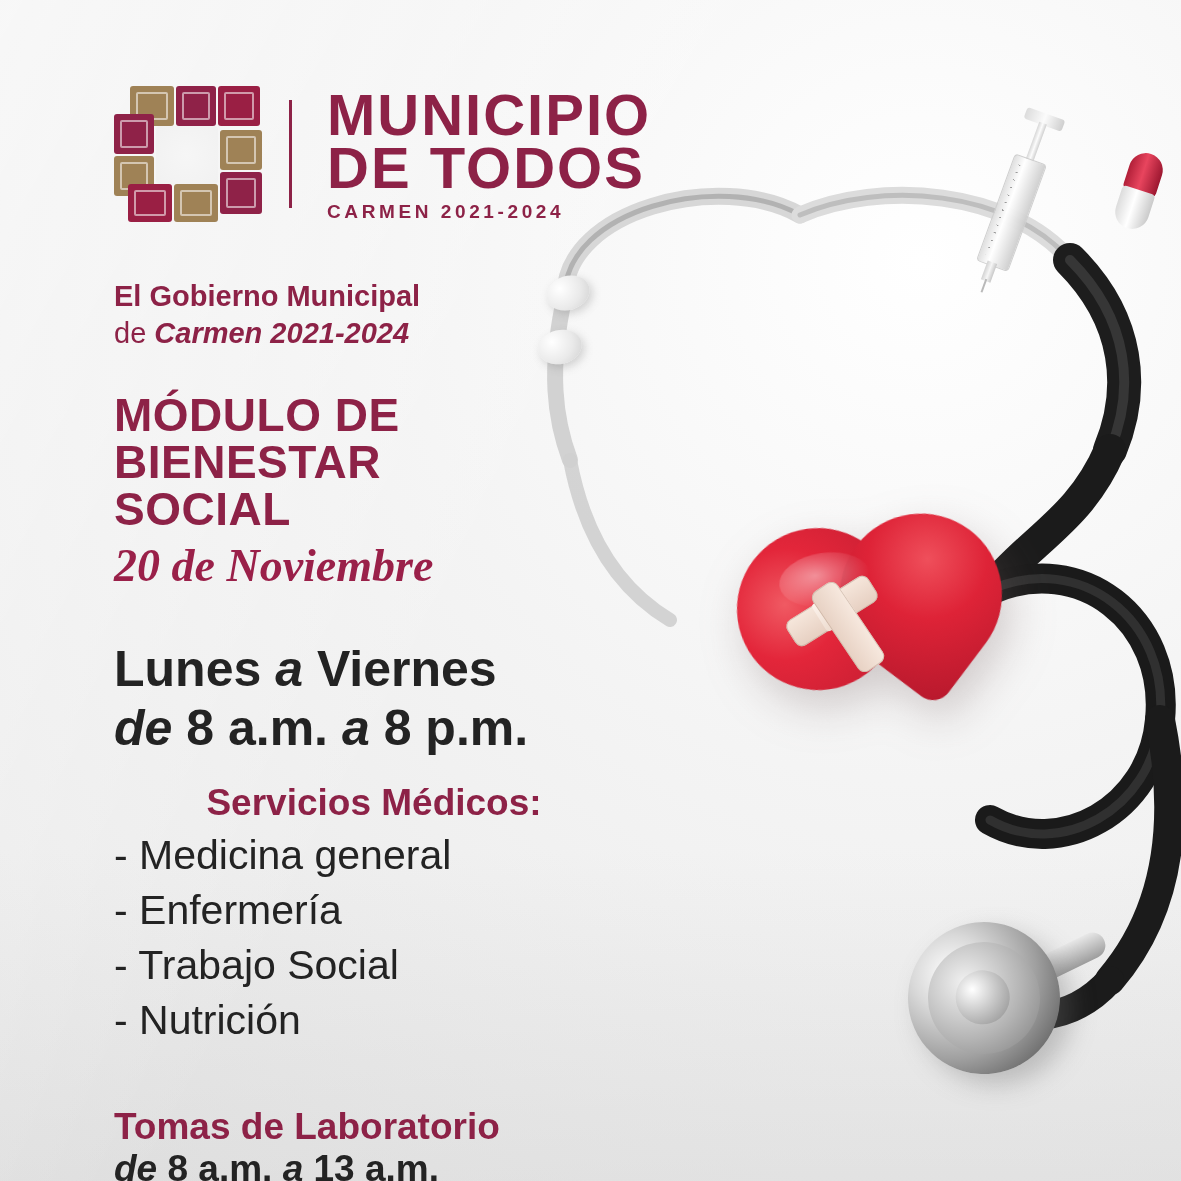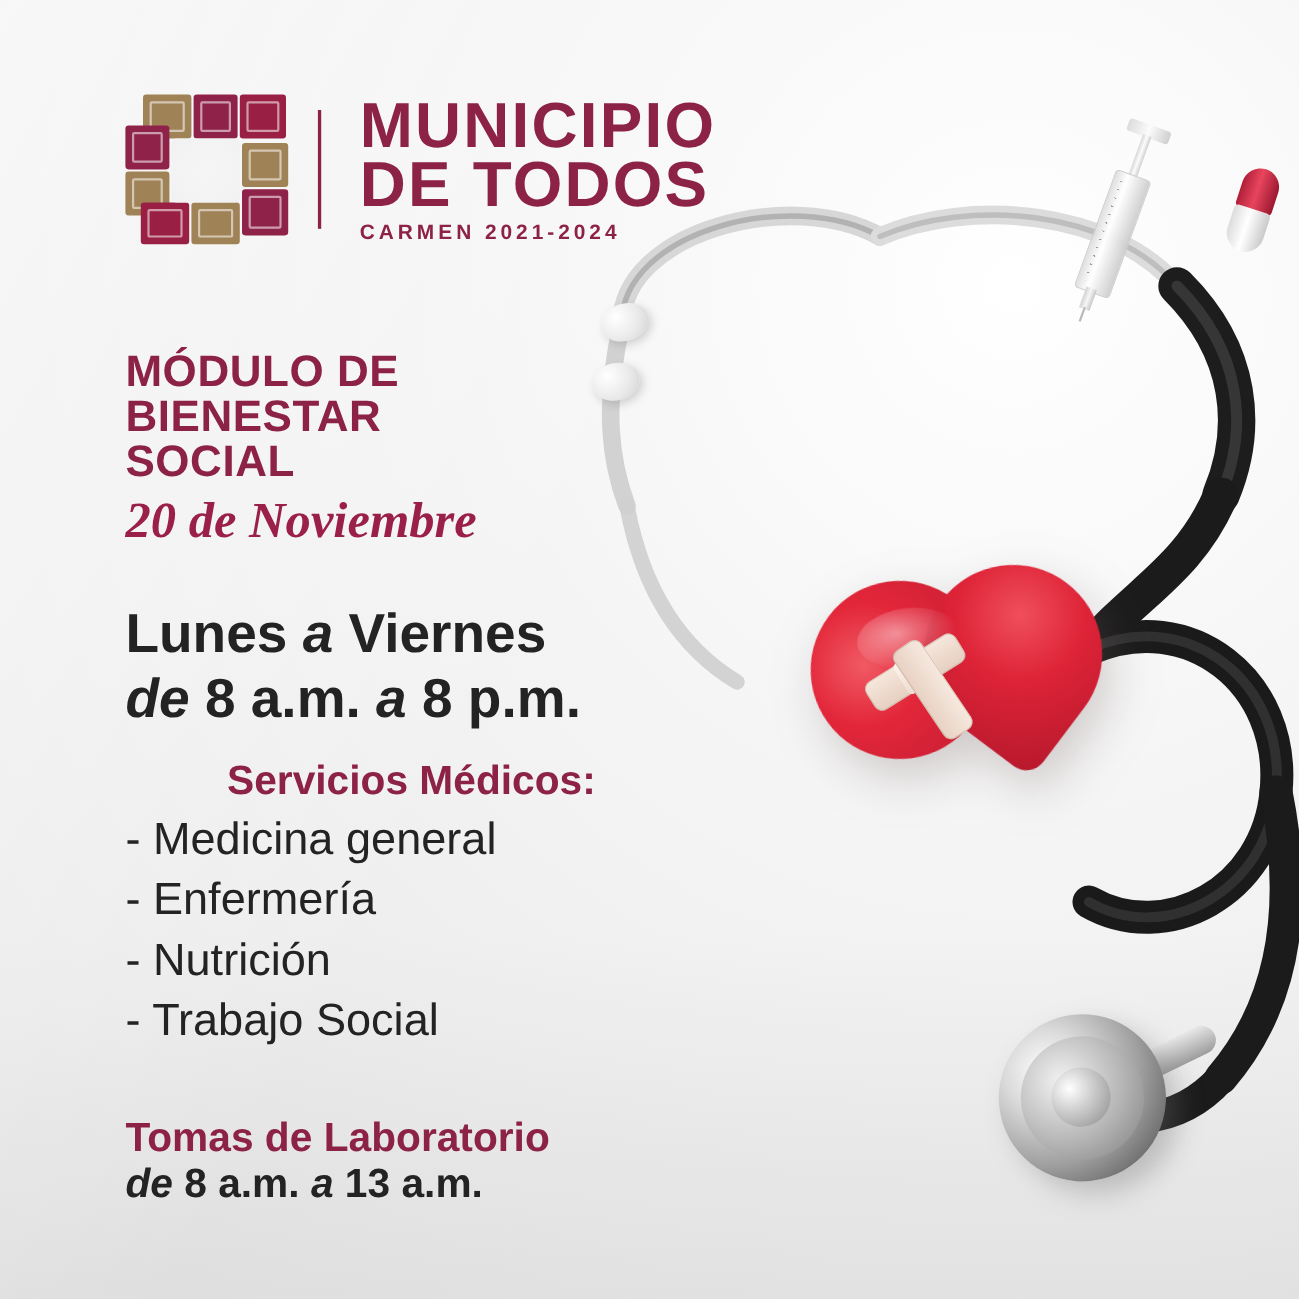--- a/index.html
+++ b/index.html
@@ -113,21 +113,21 @@
     color: #8d2247;
     font-size: 29px;
     line-height: 1.28;
   }
   .gov-line b { font-weight: 700; }
   .gov-line i { font-style: italic; font-weight: 700; }
 
   .headline {
     margin-top: 40px;
     color: #8d2247;
-    font-size: 40px;
+    font-size: 46px;
     font-weight: 700;
     line-height: 1.02;
     letter-spacing: 0.5px;
   }
   .headline-date {
     margin-top: 6px;
     color: #9a2049;
     font-size: 46px;
     font-style: italic;
     font-weight: 700;
@@ -428,20 +428,26 @@
     <div class="logo-divider"></div>
     <div class="wordmark">
       <div class="l1">MUNICIPIO</div>
       <div class="l2">DE TODOS</div>
       <div class="l3">CARMEN 2021-2024</div>
     </div>
   </div>
 
   <div class="text-col">
 
+    <div class="gov-line">
+      <div><b>El Gobierno Municipal</b></div>
+      <div>
+        <span>de </span><i>Carmen 2021-2024</i>
+      </div>
+    </div>
 
     <div class="headline">
       <div>MÓDULO DE</div>
       <div>BIENESTAR</div>
       <div>SOCIAL</div>
     </div>
     <div class="headline-date">20 de Noviembre</div>
 
     <div class="hours">
       <div>
@@ -454,22 +460,22 @@
         <b>8 a.m.</b>
         <i>a</i>
         <b>8 p.m.</b>
       </div>
     </div>
 
     <div class="services-title">Servicios Médicos:</div>
     <ul class="services-list">
       <li>- Medicina general</li>
       <li>- Enfermería</li>
+      <li>- Trabajo Social</li>
       <li>- Nutrición</li>
-      <li>- Trabajo Social</li>
     </ul>
 
     <div class="lab-title">Tomas de Laboratorio</div>
     <div class="lab-hours">
       <i>de</i>
       <b>8 a.m.</b>
       <i>a</i>
       <b>13 a.m.</b>
     </div>
 

